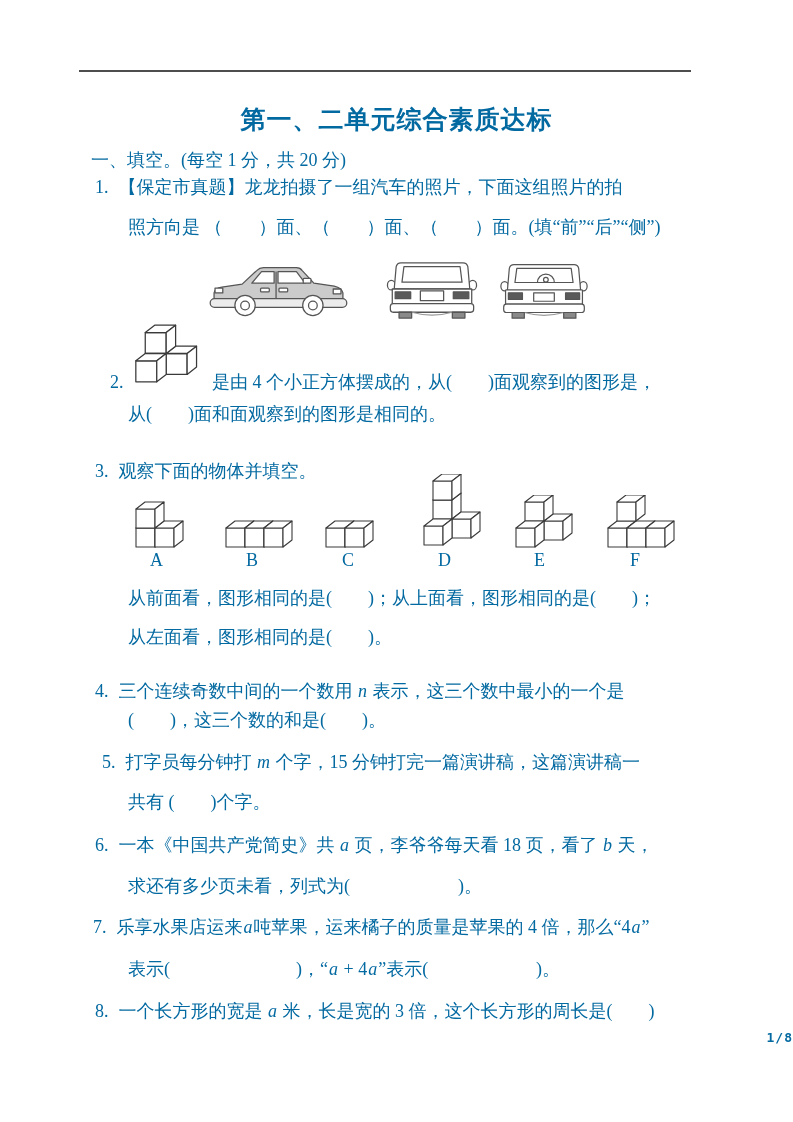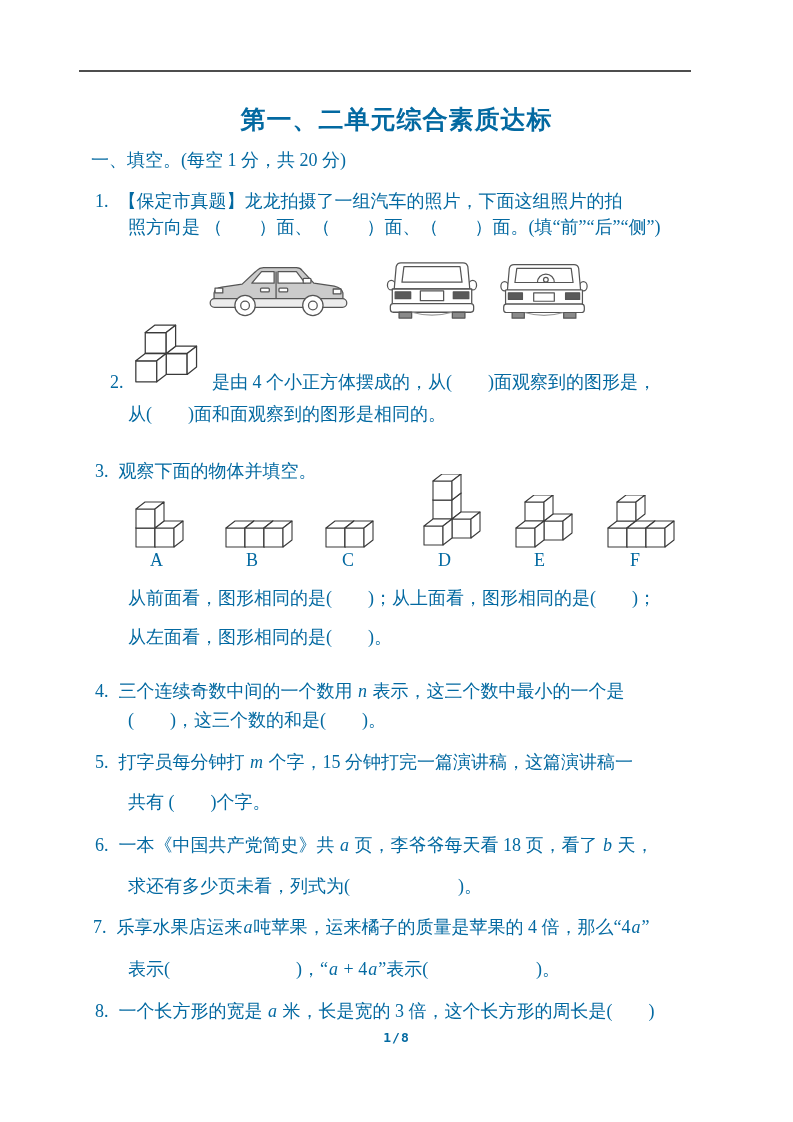--- a/index.html
+++ b/index.html
@@ -6,36 +6,36 @@
   .page{position:relative;width:793px;height:1122px;background:#fff;
         font-family:"Liberation Serif","DejaVu Serif",serif;color:#0369a1;overflow:hidden;}
   .rule{position:absolute;left:79px;top:70px;width:612px;height:0;border-top:2px solid #4d4d4d;}
   .title{position:absolute;left:0;right:0;top:103px;text-align:center;
          font-family:"Liberation Sans","DejaVu Sans",sans-serif;font-weight:700;
          font-size:25px;letter-spacing:1px;}
   .ln{position:absolute;font-size:18px;white-space:nowrap;line-height:1.15;}
   .qnum{display:inline-block;margin-right:10px;}
   .var{font-style:italic;padding:0 1px;}
   .fig-label{position:absolute;font-size:18px;line-height:1;}
-  .footer{position:absolute;left:0;right:0;top:1030px;text-align:center;
+  .footer{position:absolute;left:0;right:0;top:1030px;text-align:right;
           font-family:"DejaVu Sans Mono",monospace;font-size:13px;font-weight:700;letter-spacing:1px;}
   svg.fig{position:absolute;}
 </style>
 </head>
 <body>
 
 <div class="page">
 
   <div class="rule"></div>
 
   <div class="title">第一、二单元综合素质达标</div>
 
   <div class="ln" style="left:91px;top:150px">一、填空。(每空 1 分，共 20 分)</div>
 
-  <div class="ln" style="left:95px;top:191px">
+  <div class="ln" style="left:95px;top:177px">
     <span class="qnum">1.</span><span>【保定市真题】龙龙拍摄了一组汽车的照片，下面这组照片的拍</span>
   </div>
   <div class="ln" style="left:128px;top:217px">照方向是 （　　）面、（　　）面、（　　）面。(填“前”“后”“侧”)</div>
 
   <svg class="fig" style="left:204px;top:258px" width="148" height="62" viewBox="0 0 150 64">
     <g stroke="#555" stroke-width="1.3" stroke-linejoin="round" fill="#fff">
       <path d="M9,44 L9,36 Q10,31 17,30 L38,27 L53,13 Q56,10 60,10 L94,10 Q98,10 100,13 L112,26 L133,29 Q141,31 142,36 L142,44 Z" fill="#cbcbcb"></path>
       <polygon points="58,14 71,14 71,26 48,26"></polygon>
       <polygon points="75,14 94,14 103,26 75,26"></polygon>
       <line x1="73" y1="14" x2="73" y2="46"></line>
@@ -204,21 +204,21 @@
   <span class="fig-label" style="left:630px;top:551px">F</span>
 
   <div class="ln" style="left:128px;top:627px">从左面看，图形相同的是(　　)。</div>
   <div class="ln" style="left:128px;top:588px">从前面看，图形相同的是(　　)；从上面看，图形相同的是(　　)；</div>
 
   <div class="ln" style="left:95px;top:681px">
     <span class="qnum">4.</span><span>三个连续奇数中间的一个数用 </span><span class="var">n</span><span> 表示，这三个数中最小的一个是</span>
   </div>
   <div class="ln" style="left:128px;top:710px">(　　)，这三个数的和是(　　)。</div>
 
-  <div class="ln" style="left:95px;top:752px">
+  <div class="ln" style="left:102px;top:752px">
     <span class="qnum">5.</span><span>打字员每分钟打 </span><span class="var">m</span><span> 个字，15 分钟打完一篇演讲稿，这篇演讲稿一</span>
   </div>
   <div class="ln" style="left:128px;top:792px">共有 (　　)个字。</div>
 
   <div class="ln" style="left:95px;top:835px">
     <span class="qnum">6.</span><span>一本《中国共产党简史》共 </span><span class="var">a</span><span> 页，李爷爷每天看 18 页，看了 </span><span class="var">b</span><span> 天，</span>
   </div>
   <div class="ln" style="left:128px;top:876px">求还有多少页未看，列式为(　　　　　　)。</div>
 
   <div class="ln" style="left:93px;top:917px">

